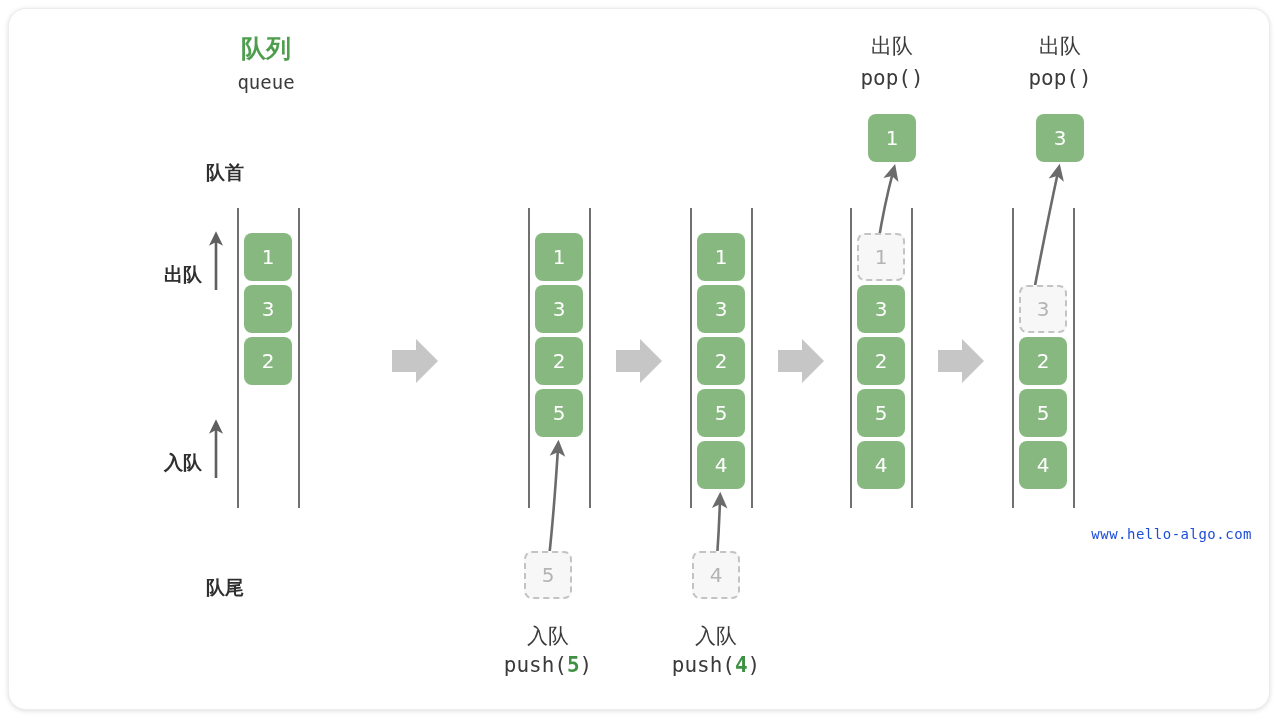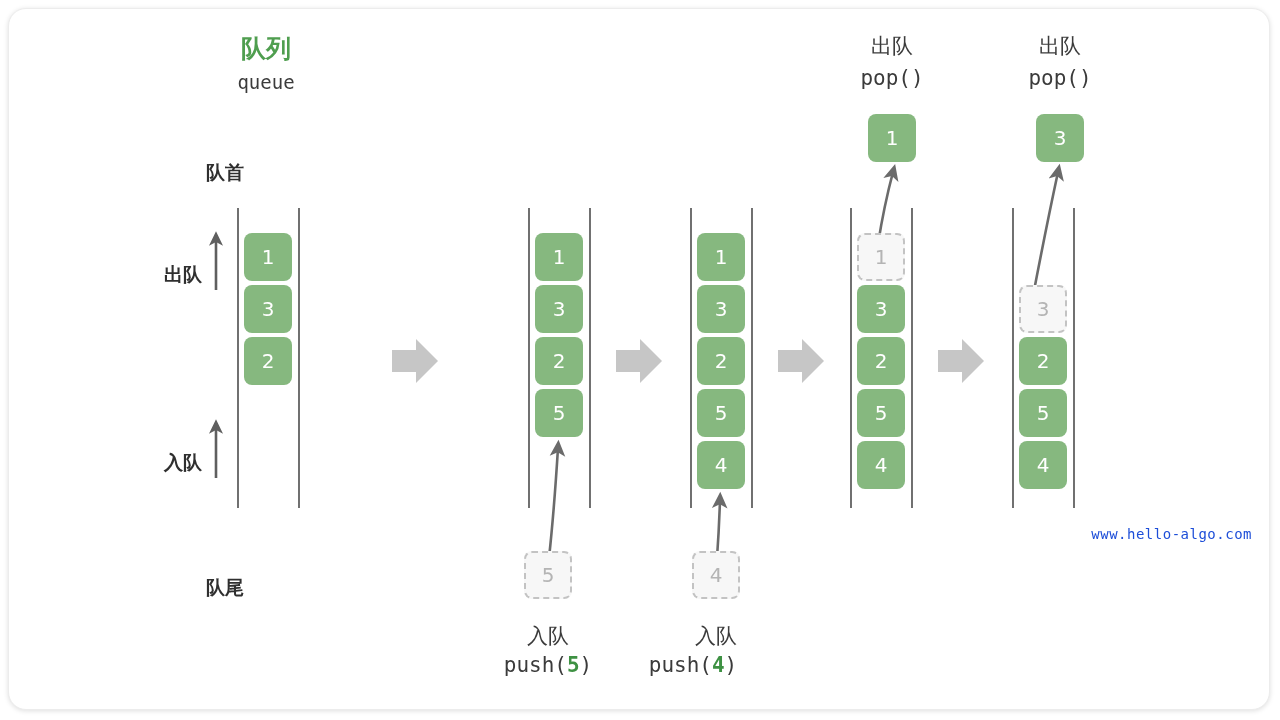--- a/index.html
+++ b/index.html
@@ -200,21 +200,21 @@
   <div>
     <div class="cell" style="left:697px; top:233px;">1</div>
     <div class="cell" style="left:697px; top:285px;">3</div>
     <div class="cell" style="left:697px; top:337px;">2</div>
     <div class="cell" style="left:697px; top:389px;">5</div>
     <div class="cell" style="left:697px; top:441px;">4</div>
 
     <div class="cell ghost" style="left:692px; top:551px;">4</div>
 
     <div class="op-cn" style="left:656px; top:622px; width:120px;">入队</div>
-    <div class="op-code" style="left:633px; top:653px; width:120px;"><span>push(</span><span class="arg">4</span><span>)</span></div>
+    <div class="op-code" style="left:656px; top:653px; width:120px;"><span>push(</span><span class="arg">4</span><span>)</span></div>
   </div>
 
   <div>
     <div class="op-cn" style="left:832px; top:32px; width:120px;">出队</div>
     <div class="op-code" style="left:832px; top:66px; width:120px;">pop()</div>
 
     <div class="cell" style="left:868px; top:114px;">1</div>
 
     <div class="cell ghost" style="left:857px; top:233px;">1</div>
     <div class="cell" style="left:857px; top:285px;">3</div>

